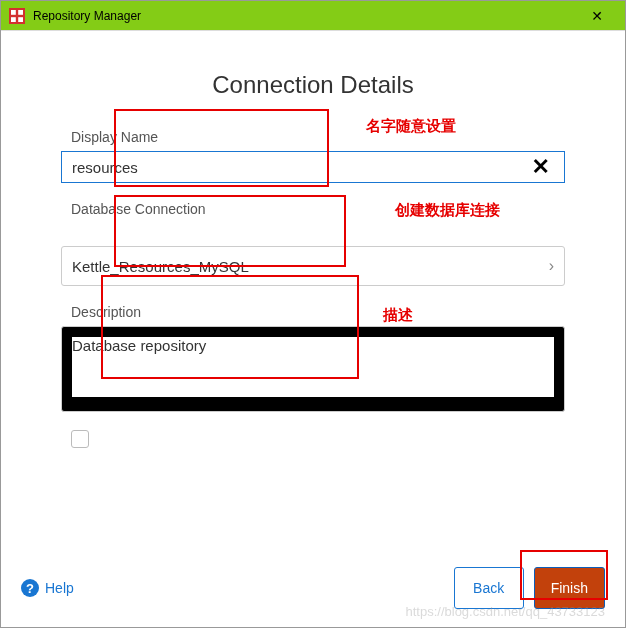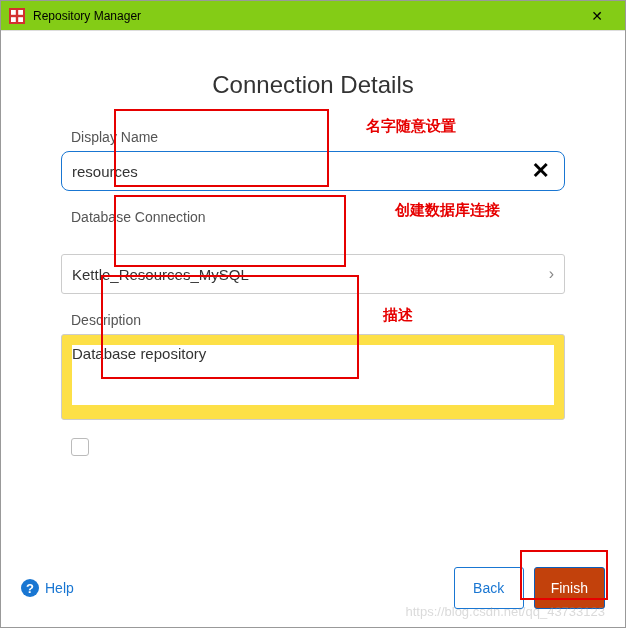--- a/index.html
+++ b/index.html
@@ -63,22 +63,22 @@
     .label {
       font-size: 14px;
       color: #555;
       margin-bottom: 6px;
       display: block;
       padding-left: 10px;
     }
     .input-wrap {
       position: relative;
       border: 1.5px solid #1976d2;
-      border-radius: 8px;
-      height: 40px;
+      border-radius: 0;
+      height: 32px;
       display: flex;
       align-items: center;
       padding: 0 10px;
       background: #fff;
     }
     .input-wrap input {
       flex: 1;
       border: none;
       outline: none;
       font-size: 15px;
@@ -107,21 +107,21 @@
     }
     .select-wrap .chev {
       margin-left: auto;
       color: #888;
       font-size: 16px;
     }
     .textarea-wrap {
       border: 1px solid #ccc;
       border-radius: 3px;
       padding: 10px;
-      background: #fde047;
+      background: #000000;
     }
     .textarea-wrap textarea {
       width: 100%;
       border: none;
       outline: none;
       font-size: 15px;
       color: #333;
       resize: none;
       height: 60px;
       font-family: inherit;

